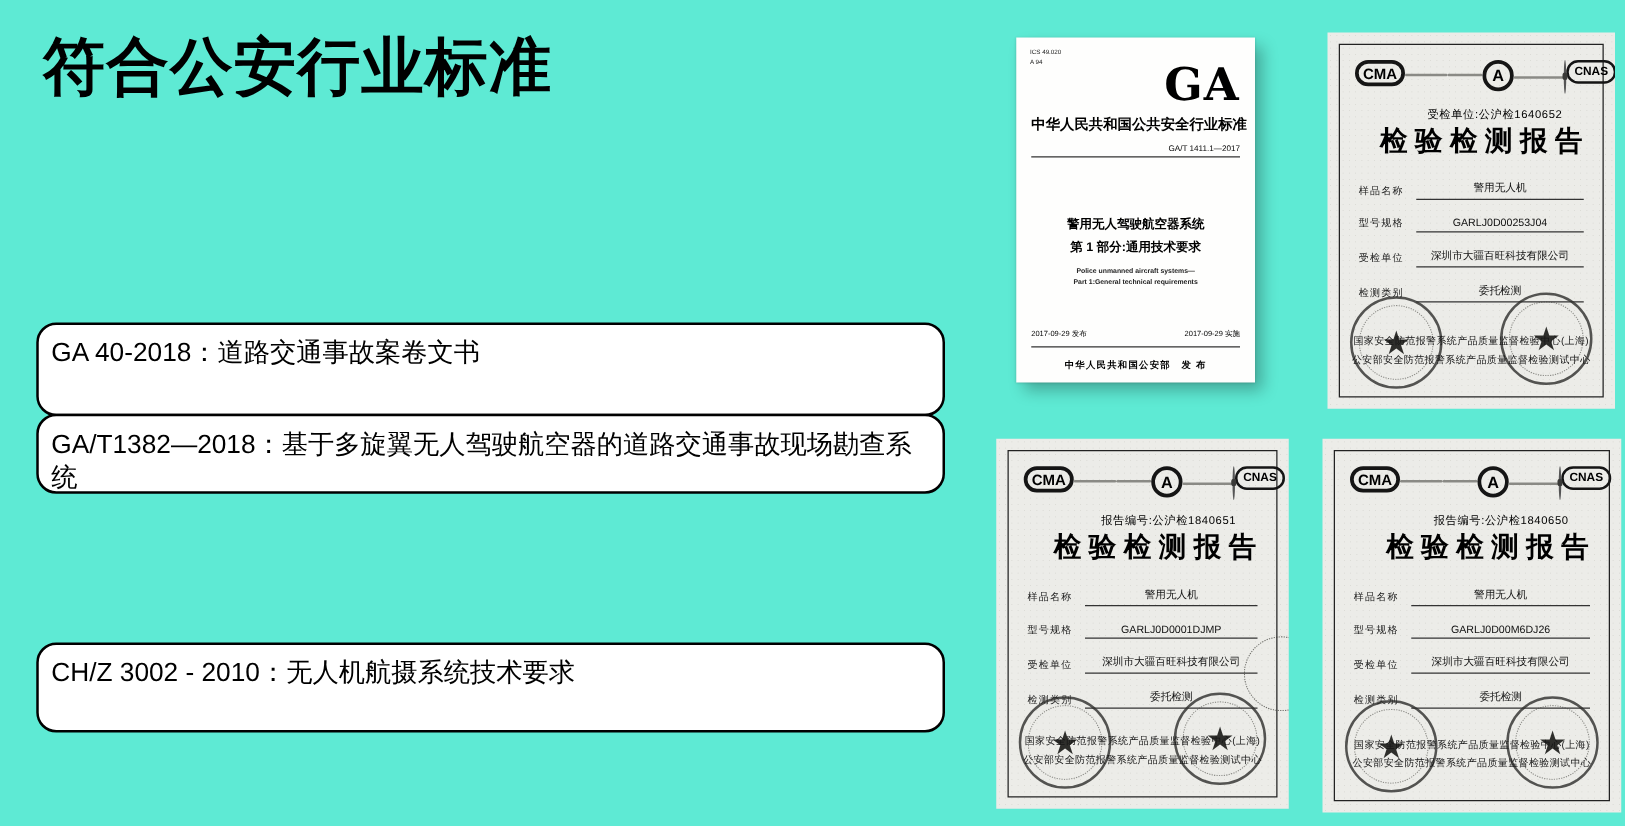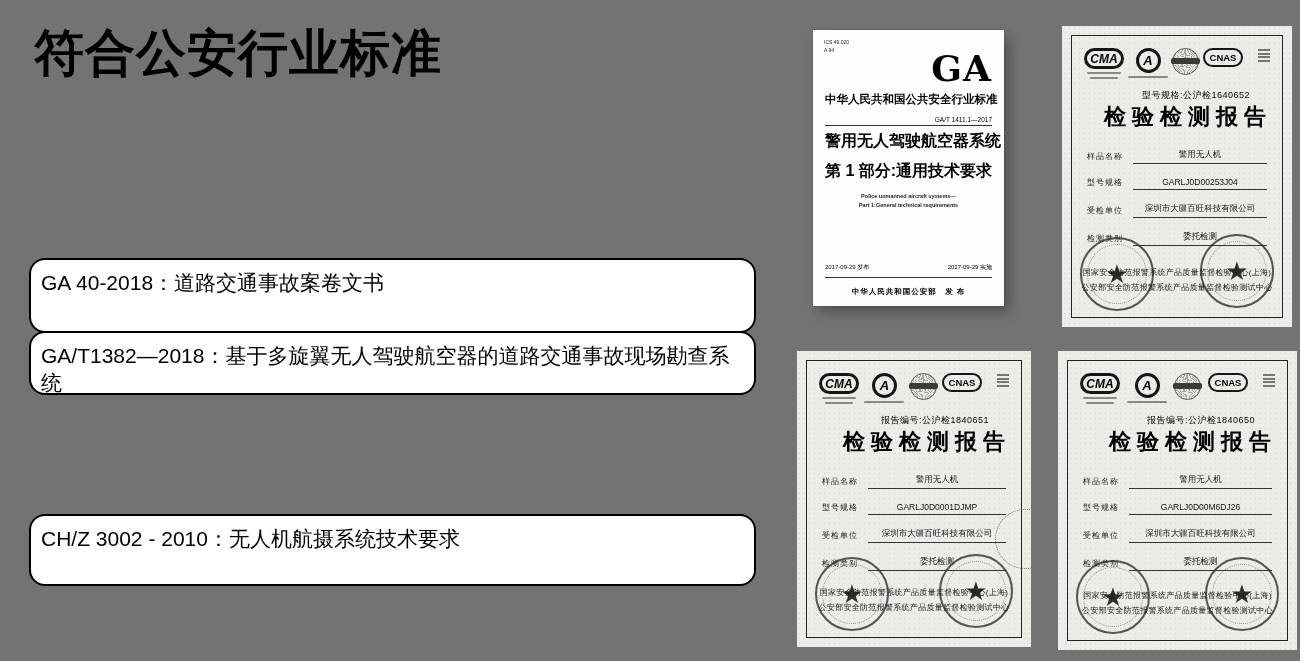--- a/index.html
+++ b/index.html
@@ -1,21 +1,21 @@
 <!DOCTYPE html>
 <html><head>
 <meta charset="utf-8">
 <style>
   html,body{margin:0;padding:0;}
   body{
     width:1300px;height:661px;background:#ffffff;color:#000;
     font-family:"Liberation Sans","DejaVu Sans",sans-serif;
     -webkit-font-smoothing:antialiased;
   }
-  .slide{position:relative;width:1300px;height:661px;overflow:hidden;background:#737373;}
+  .slide{position:relative;width:1300px;height:661px;overflow:hidden;background:#5eead4;}
 
   
   .title{
     position:absolute;left:34px;top:20px;margin:0;
     font-size:50px;font-weight:900;letter-spacing:1px;color:#000;
   }
   .std-box{
     position:absolute;left:29px;width:727px;box-sizing:border-box;
     border:2.5px solid #000;border-radius:16px;
     padding:9px 11px 0 10px;font-size:21px;line-height:1.3;color:#000;
@@ -34,40 +34,40 @@
     box-shadow:6px 7px 12px rgba(0,0,0,0.28),0 0 2px rgba(0,0,0,0.18);
   }
   .ics{position:absolute;left:11px;top:8px;font-size:5px;line-height:1.6;color:#222;}
   .ga-logo{
     text-align:right;font-family:"DejaVu Serif","Liberation Serif",serif;
     font-weight:900;font-size:36px;line-height:1;margin-top:10px;letter-spacing:1px;
   }
   .ga-header{text-align:left;font-size:11.5px;font-weight:700;margin-top:6px;white-space:nowrap;}
   .ga-no{text-align:right;font-size:6.5px;margin-top:9px;}
   .ga-rule{border-top:1.5px solid #333;margin-top:2px;}
-  .ga-title{text-align:center;font-size:16px;font-weight:700;line-height:1.9;white-space:nowrap;}
+  .ga-title{text-align:center;font-size:10px;font-weight:700;line-height:1.9;margin-top:44px;white-space:nowrap;}
   .ga-en{text-align:center;font-size:5.5px;font-weight:700;line-height:1.7;margin-top:5px;color:#222;}
   .ga-bottom{position:absolute;left:12px;right:12px;bottom:9px;}
   .ga-dates{display:flex;justify-content:space-between;font-size:6px;padding-bottom:5px;border-bottom:1.5px solid #333;}
   .ga-pub{text-align:center;font-size:7.5px;font-weight:700;margin-top:9px;letter-spacing:1px;}
 
   
   .cert{
     position:absolute;overflow:hidden;
     background-color:#ecece8;
     background-image:radial-gradient(#d6d6d0 0.6px,transparent 0.7px);
     background-size:5px 5px;
   }
   #cert-a{left:1062px;top:26px;width:230px;height:301px;}
   #cert-b{left:797px;top:351px;width:234px;height:296px;}
   #cert-c{left:1058px;top:351px;width:239px;height:299px;}
   .cert-inner{position:absolute;inset:9px;border:1.6px solid #222;padding:10px;box-sizing:border-box;}
 
   .logo-row{display:flex;align-items:flex-start;justify-content:space-between;padding:2px 2px 0;}
-  .logo-col{display:flex;flex-direction:column;align-items:center;font-style:italic;}
+  .logo-col{display:flex;flex-direction:row;align-items:center;}
   .cma{
     width:40px;height:21px;border:3px solid #151515;border-radius:11px;
     display:flex;align-items:center;justify-content:center;
     font-weight:900;font-size:12px;box-sizing:border-box;background:transparent;
   }
   .code-bar{height:2.5px;background:#8a8a85;margin-top:2.5px;border-radius:1px;}
   .w34{width:34px;} .w28{width:28px;} .w40{width:40px;}
   .cal{
     width:25px;height:25px;border:3px solid #151515;border-radius:50%;
     display:flex;align-items:center;justify-content:center;
@@ -174,21 +174,21 @@
         <div class="cnas-wrap">
           <div class="cnas">CNAS</div>
           <div class="cnas-text">
               <i></i>
               <i></i>
               <i></i>
               <i></i>
             </div>
         </div>
       </div>
-      <div class="report-no">型号规格:公沪检1640652</div>
+      <div class="report-no">受检单位:公沪检1640652</div>
       <div class="cert-title">检验检测报告</div>
       <div class="fields">
         <div class="field-row">
           <span class="field-label">样品名称</span>
           <span class="field-value">警用无人机</span>
         </div>
         <div class="field-row">
           <span class="field-label">型号规格</span>
           <span class="field-value">GARLJ0D00253J04</span>
         </div>

